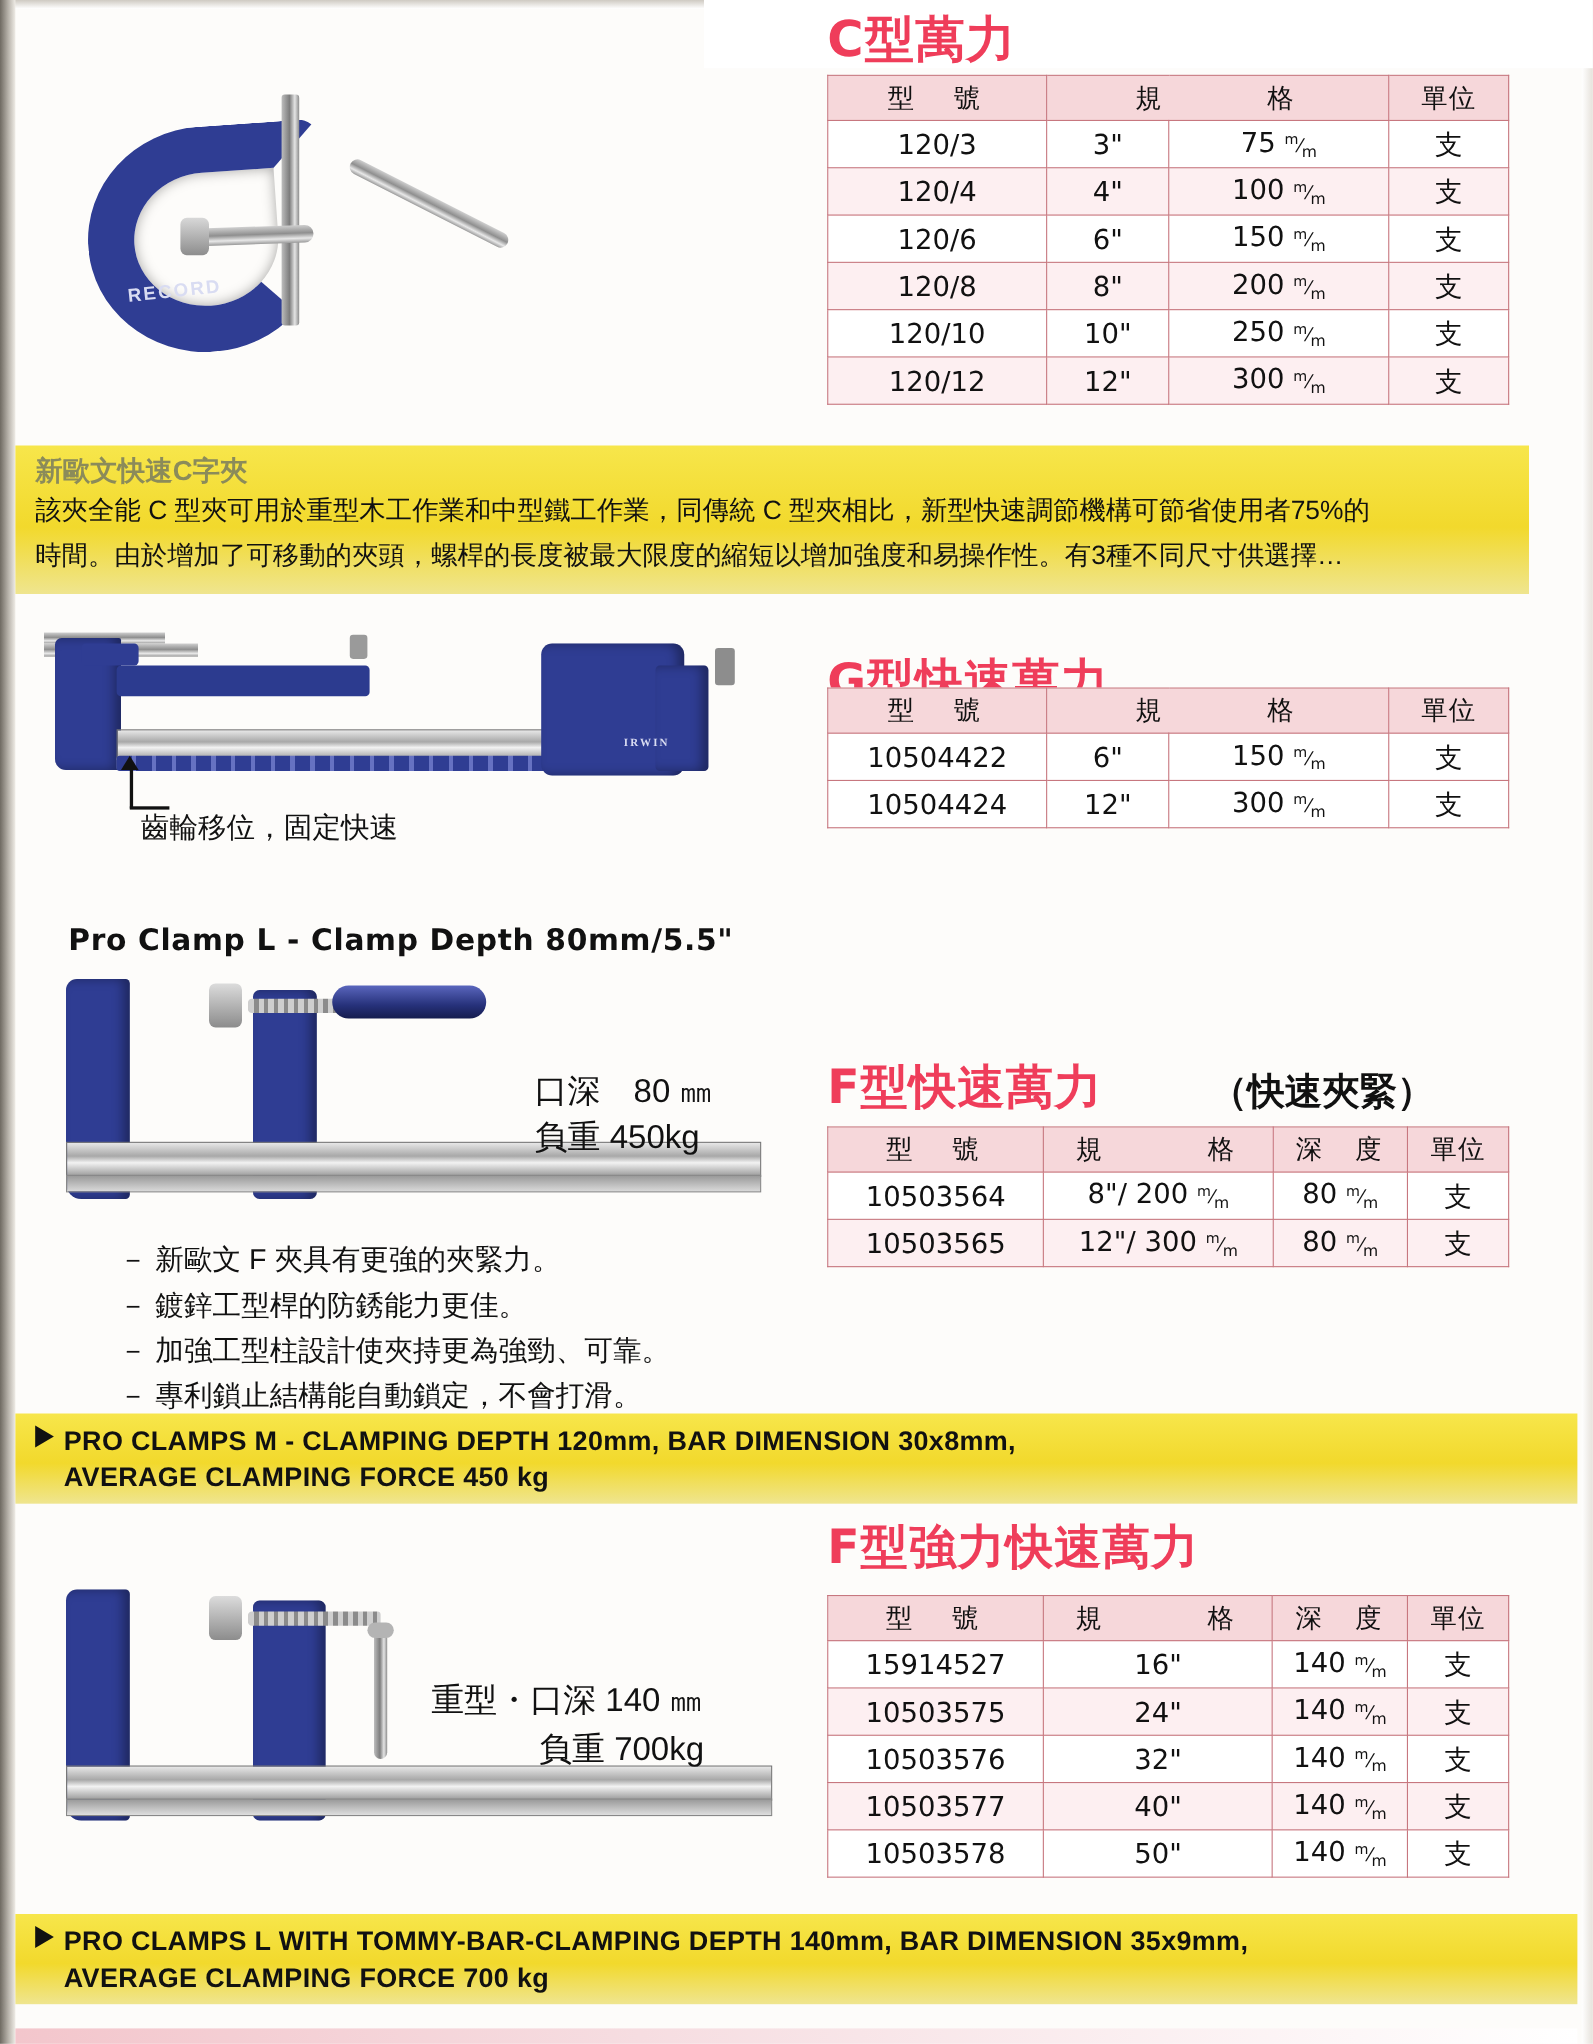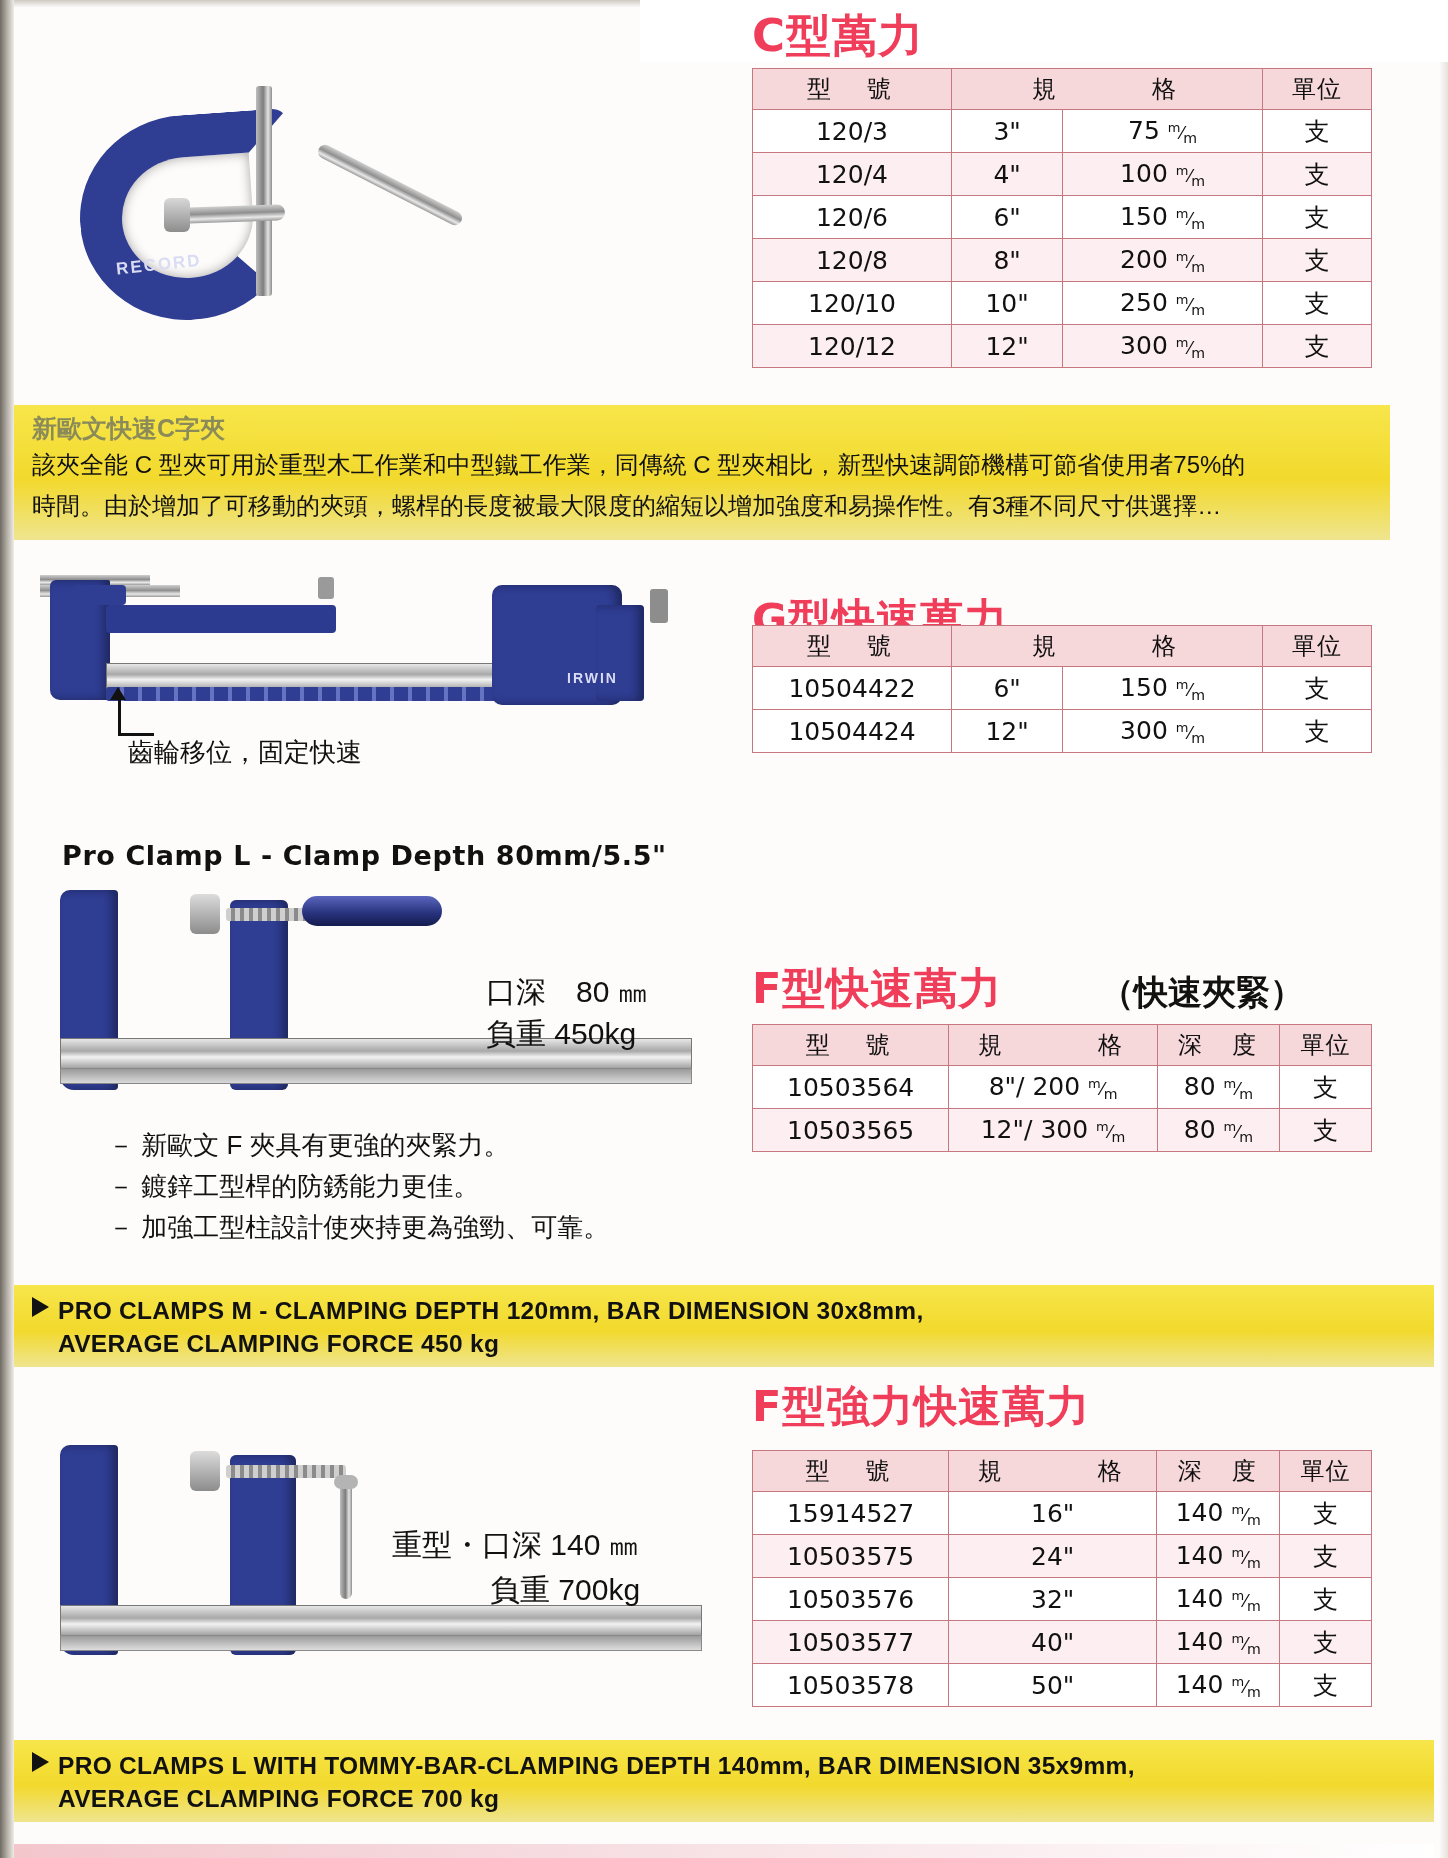--- a/index.html
+++ b/index.html
@@ -194,21 +194,21 @@
     <div style="position:absolute;left:34px;top:10px;width:52px;height:20px;background:#2f3d93;border-radius:4px;"></div>
     <div class="navy" style="position:absolute;left:66px;top:30px;width:230px;height:28px;border-radius:4px;"></div>
     <div class="fbar" style="left:66px;top:88px;width:430px;"></div>
     <div style="position:absolute;left:66px;top:112px;width:420px;height:14px;background:repeating-linear-gradient(90deg,#2f3d93 0 14px,#6672c2 14px 18px);border-radius:3px;"></div>
     <div class="steel" style="left:232px;top:14px;width:110px;height:10px;"></div>
     <div style="position:absolute;left:278px;top:2px;width:16px;height:22px;background:#9a9a9a;border-radius:3px;"></div>
     <div class="fjaw" style="left:452px;top:10px;width:130px;height:120px;border-radius:10px;"></div>
     <div class="fjaw" style="left:556px;top:30px;width:48px;height:96px;"></div>
     <div class="steel" style="left:498px;top:26px;width:140px;height:12px;"></div>
     <div style="position:absolute;left:610px;top:14px;width:18px;height:34px;background:#8d8d8d;border-radius:3px;"></div>
-    <div class="brandtag" style="left:527px;top:95px;font-size:14px;">IRWIN</div>
+    <div class="brandtag" style="left:527px;top:95px;font-size:10px;font-family:Liberation Serif, serif;">IRWIN</div>
     <div class="arrowline" style="left:78px;top:118px;width:3px;height:42px;"></div>
     <div style="position:absolute;left:70px;top:112px;width:0;height:0;border-left:8px solid transparent;border-right:8px solid transparent;border-bottom:13px solid #111;"></div>
     <div class="arrowline" style="left:78px;top:158px;width:36px;height:3px;"></div>
   </div>
 
   <div class="cn" style="left:128px;top:732px;">齒輪移位，固定快速</div>
 
   <table class="spec" style="left:752px;top:625px;width:620px;">
     <thead>
       <tr>
@@ -273,20 +273,21 @@
         <td><span>80</span> <span class="mm"><sup>m</sup>⁄<sub>m</sub></span></td>
         <td>支</td>
       </tr>
     </tbody>
   </table>
 
   <div class="bullets" style="left:108px;top:1125px;">
     <div>－ 新歐文 F 夾具有更強的夾緊力。</div>
     <div>－ 鍍鋅工型桿的防銹能力更佳。</div>
     <div>－ 加強工型柱設計使夾持更為強勁、可靠。</div>
+    <div>－ 專利鎖止結構能自動鎖定，不會打滑。</div>
   </div>
 
   <div class="banner grad" style="left:14px;top:1285px;width:1420px;height:82px;">
     <div class="en-banner" style="position:absolute;left:18px;top:9px;">
       <span class="tri"></span><span>PRO CLAMPS M - CLAMPING DEPTH 120mm, BAR DIMENSION 30x8mm,</span>
     </div>
     <div class="en-banner" style="position:absolute;left:44px;top:42px;">AVERAGE CLAMPING FORCE 450 kg</div>
   </div>
 
   <div class="sec-title" style="left:752px;top:1378px;font-size:43px;">F型強力快速萬力</div>

